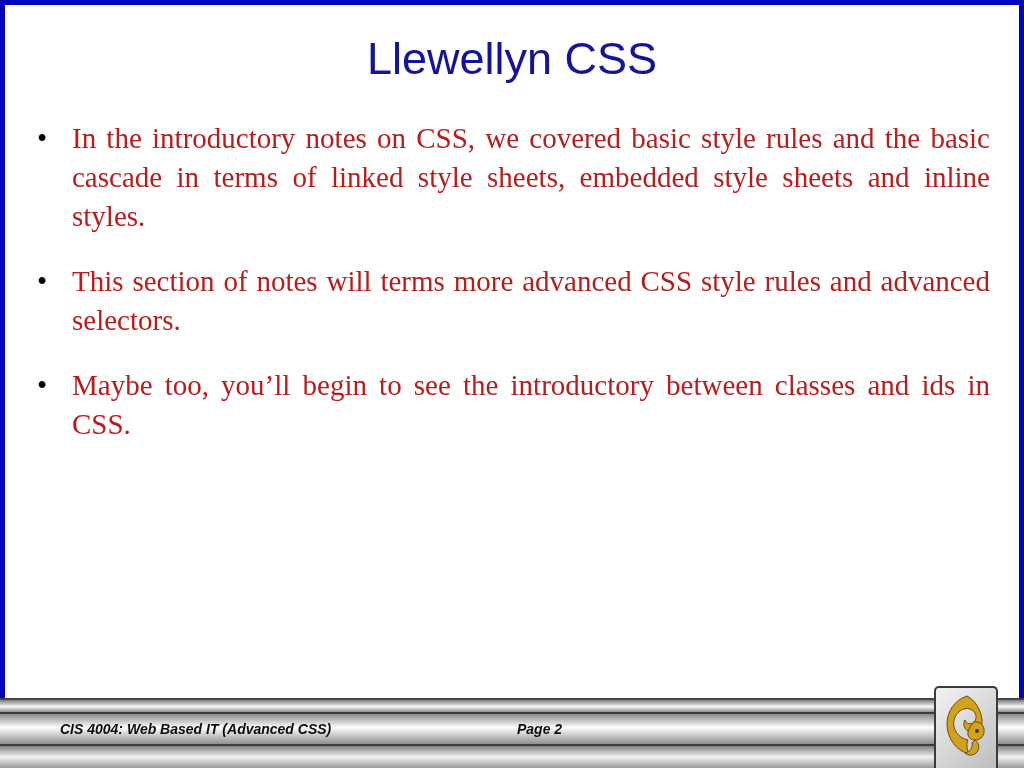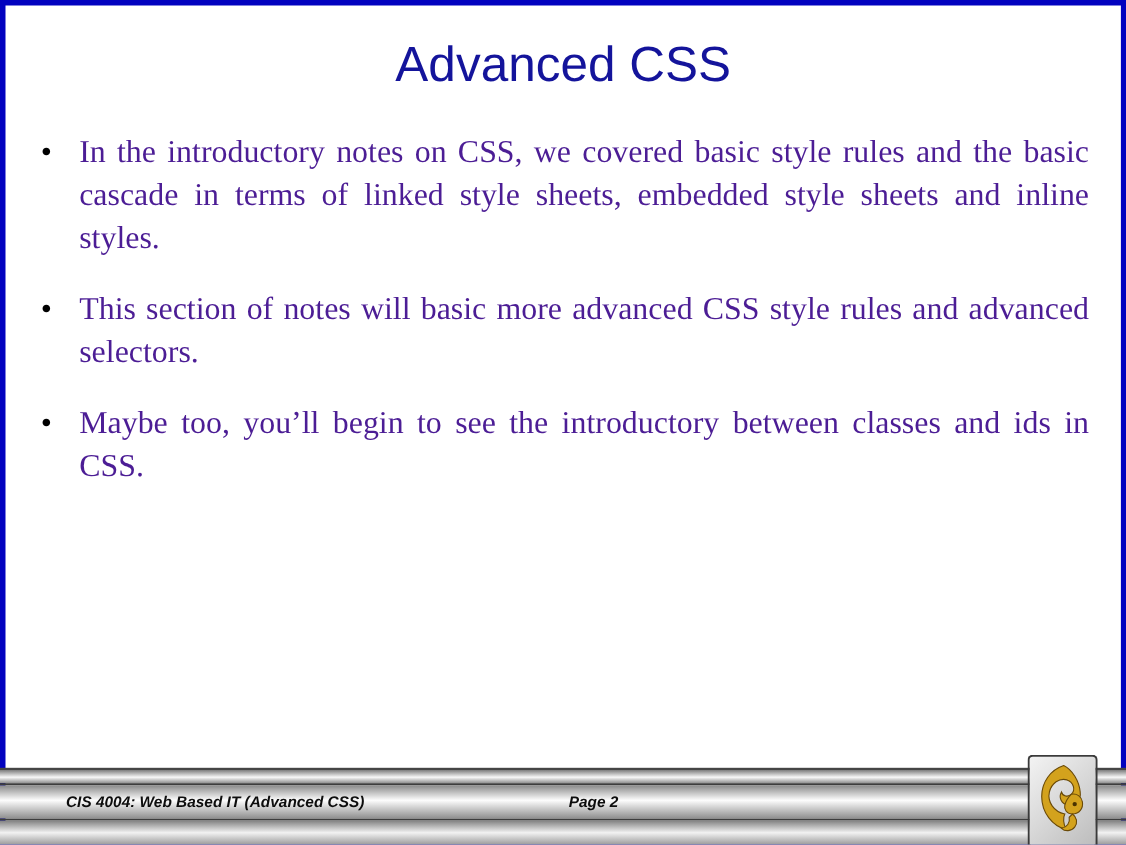--- a/index.html
+++ b/index.html
@@ -56,21 +56,21 @@
     font-family: "Liberation Serif", serif;
     font-size: 29px;
     line-height: 39px;
     color: #000000;
   }
   .bullet-text {
     flex: 1;
     font-family: "Liberation Serif", serif;
     font-size: 29px;
     line-height: 39px;
-    color: #4c1d95;
+    color: #b91c1c;
     text-align: justify;
     text-align-last: left;
   }
   
   .footer-bar {
     position: absolute;
     left: 0;
     right: 0;
     bottom: 0;
     height: 70px;
@@ -125,32 +125,32 @@
     align-items: center;
     justify-content: center;
     z-index: 7;
   }
 </style>
 </head>
 <body>
 
 <div class="slide">
 
-  <div class="slide-title">Advanced CSS</div>
+  <div class="slide-title">Llewellyn CSS</div>
 
   <div class="content">
 
     <div class="bullet-row">
       <span class="bullet-glyph">•</span>
       <span class="bullet-text">In the introductory notes on CSS, we covered basic style rules and the basic cascade in terms of linked style sheets, embedded style sheets and inline styles.</span>
     </div>
 
     <div class="bullet-row">
       <span class="bullet-glyph">•</span>
-      <span class="bullet-text">This section of notes will basic more advanced CSS style rules and advanced selectors.</span>
+      <span class="bullet-text">This section of notes will terms more advanced CSS style rules and advanced selectors.</span>
     </div>
 
     <div class="bullet-row">
       <span class="bullet-glyph">•</span>
       <span class="bullet-text">Maybe too, you’ll begin to see the introductory between classes and ids in CSS.</span>
     </div>
 
   </div>
 
   <div class="footer-bar">

